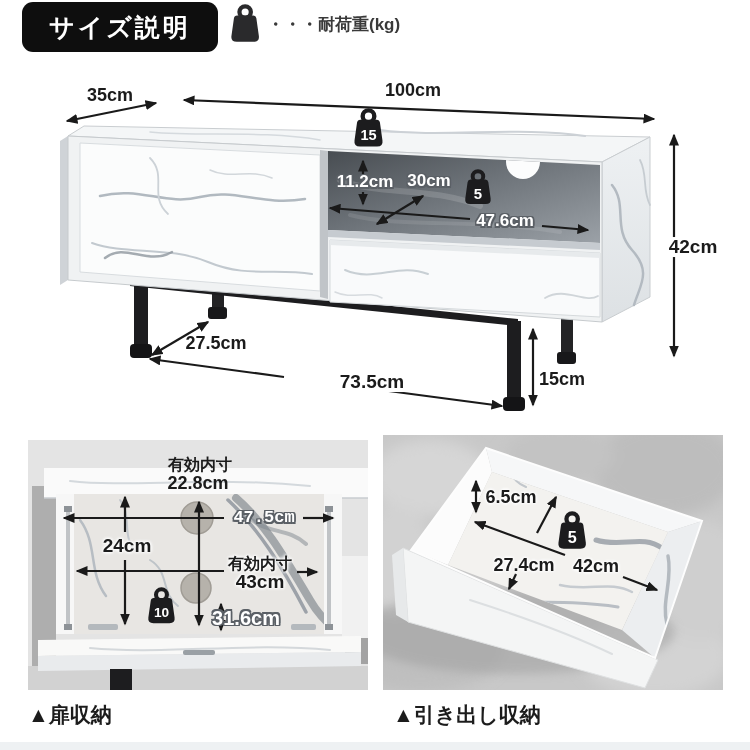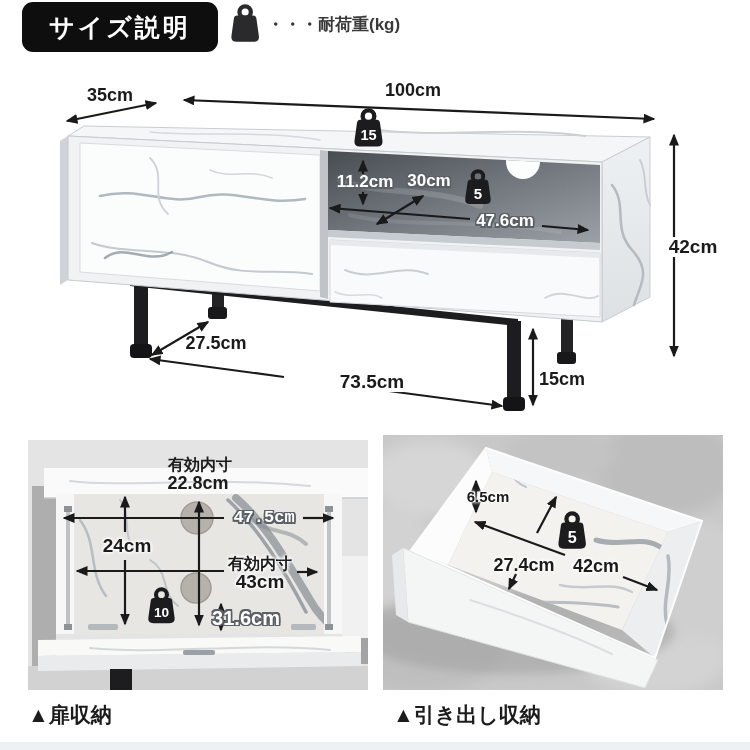--- a/index.html
+++ b/index.html
@@ -273,18 +273,18 @@
 
 <div class="lbl" style="left:200px;top:465px;font-size:16px;">有効内寸</div>
 <div class="lbl" style="left:198px;top:483px;font-size:18px;">22.8cm</div>
 <div class="lbl wout" style="left:264px;top:518px;font-size:17px;font-family:Liberation Mono, monospace;">47.5cm</div>
 <div class="lbl halo" style="left:127px;top:546px;font-size:19px;">24cm</div>
 <div class="lbl halo" style="left:260px;top:564px;font-size:16px;">有効内寸</div>
 <div class="lbl halo" style="left:260px;top:582px;font-size:19px;">43cm</div>
 <div class="lbl wout" style="left:246px;top:618px;font-size:20px;text-align:right;">31.6cm</div>
 <div class="caption" style="left:28px;top:701px;">▲扉収納</div>
 
-<div class="lbl halo" style="left:488px;top:497px;font-size:15px;text-align:center;">6.5cm</div>
+<div class="lbl halo" style="left:511px;top:497px;font-size:18px;text-align:center;">6.5cm</div>
 <div class="lbl halo" style="left:524px;top:565px;font-size:18px;">27.4cm</div>
 <div class="lbl halo" style="left:596px;top:566px;font-size:18px;">42cm</div>
 <div class="caption" style="left:393px;top:701px;">▲引き出し収納</div>
 
 </div>
 
 </body></html>

